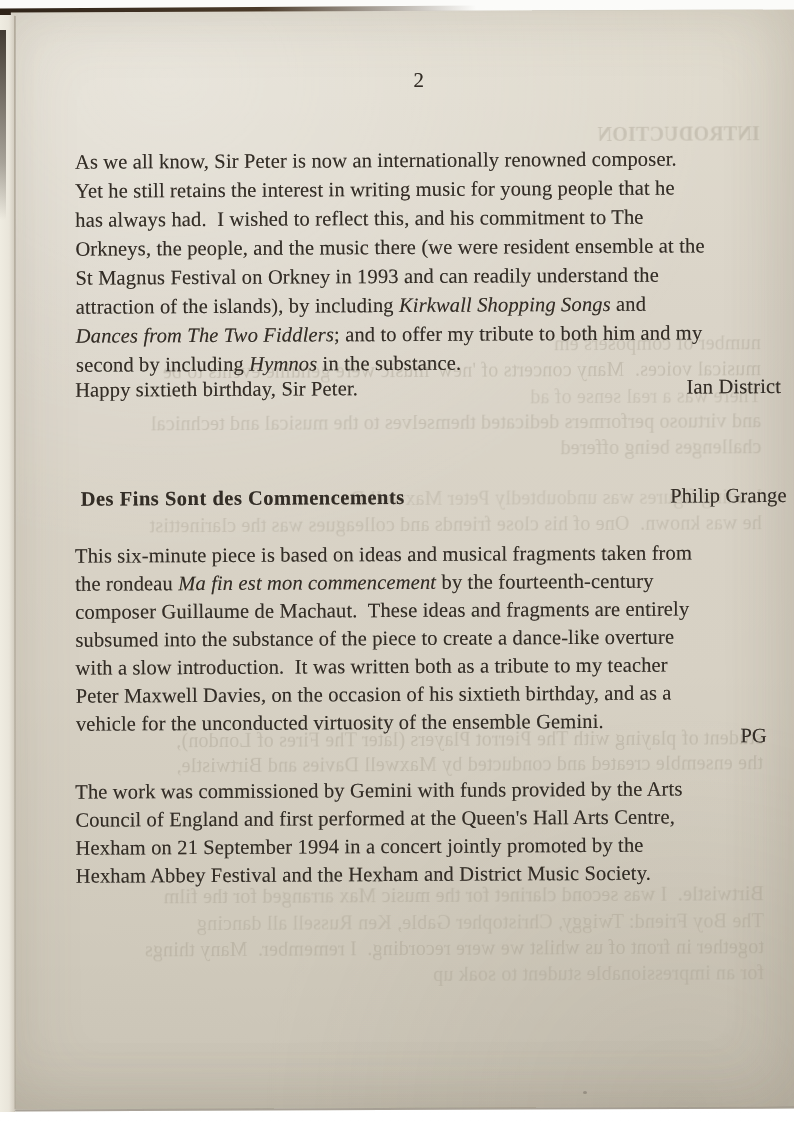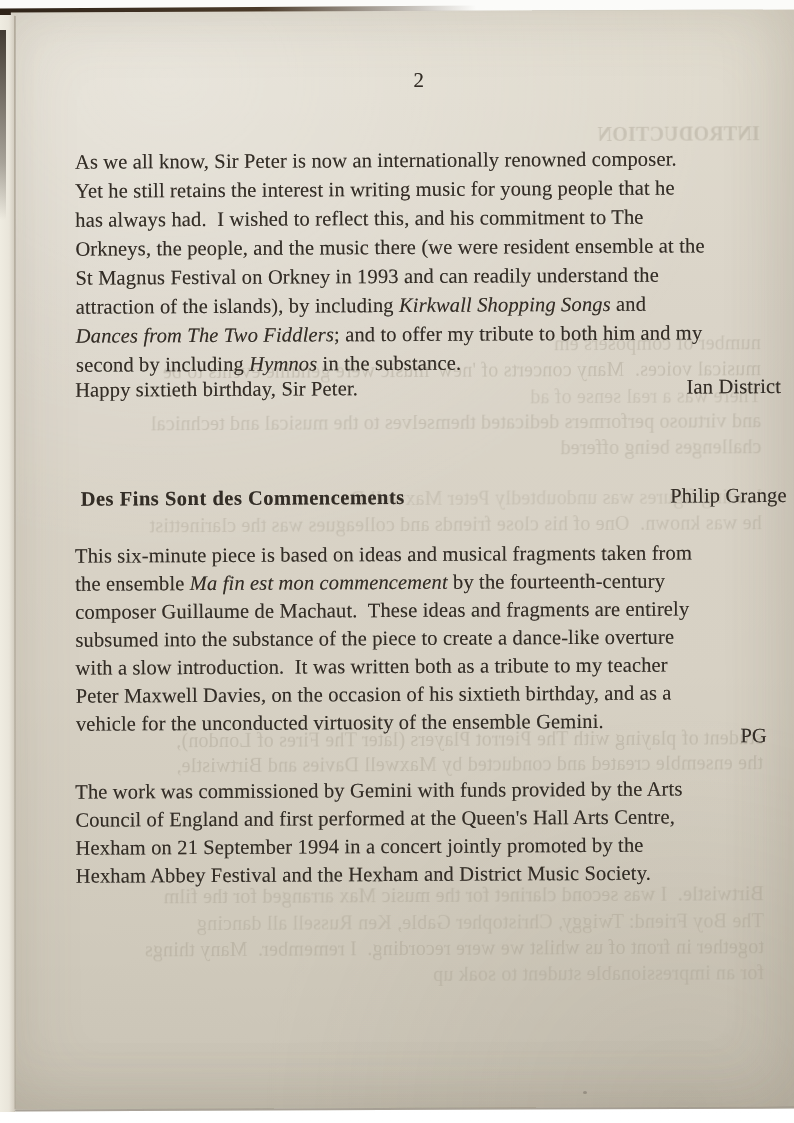--- a/index.html
+++ b/index.html
@@ -104,21 +104,21 @@
       <span>Ian District</span>
     </div>
 
     <div class="head">
       <span class="bold">Des Fins Sont des Commencements</span>
       <span>Philip Grange</span>
     </div>
 
     <div class="p2">
         <div class="line"><span>This six-minute piece is based on ideas and musical fragments taken from</span></div>
-        <div class="line"><span>the ensemble </span><span class="it">Ma fin est mon commencement</span><span> by the fourteenth-century</span></div>
+        <div class="line"><span>the rondeau </span><span class="it">Ma fin est mon commencement</span><span> by the fourteenth-century</span></div>
         <div class="line"><span>composer Guillaume de Machaut.  These ideas and fragments are entirely</span></div>
         <div class="line"><span>subsumed into the substance of the piece to create a dance-like overture</span></div>
         <div class="line"><span>with a slow introduction.  It was written both as a tribute to my teacher</span></div>
         <div class="line"><span>Peter Maxwell Davies, on the occasion of his sixtieth birthday, and as a</span></div>
         <div class="line"><span>vehicle for the unconducted virtuosity of the ensemble Gemini.</span></div>
       </div>
 
     <div class="signoff">PG</div>
 
     <div class="p3">

